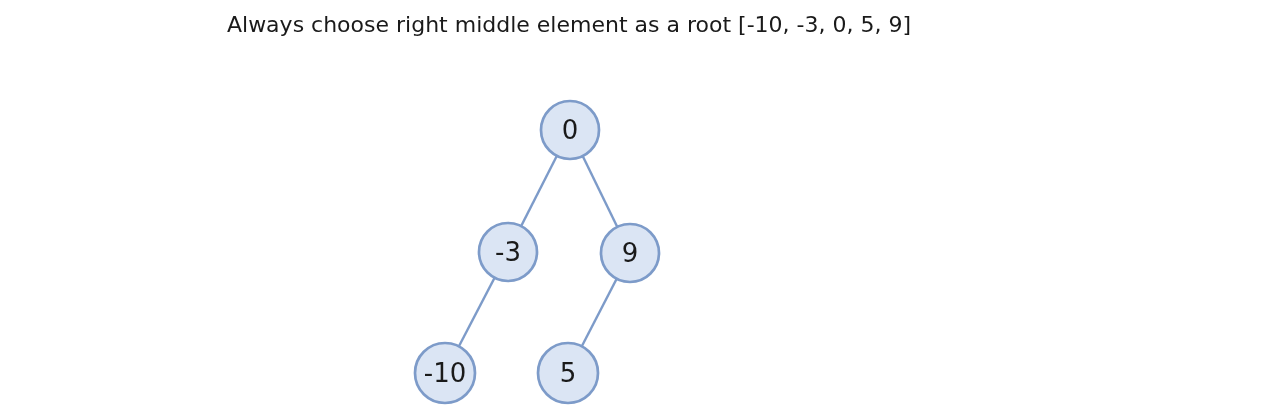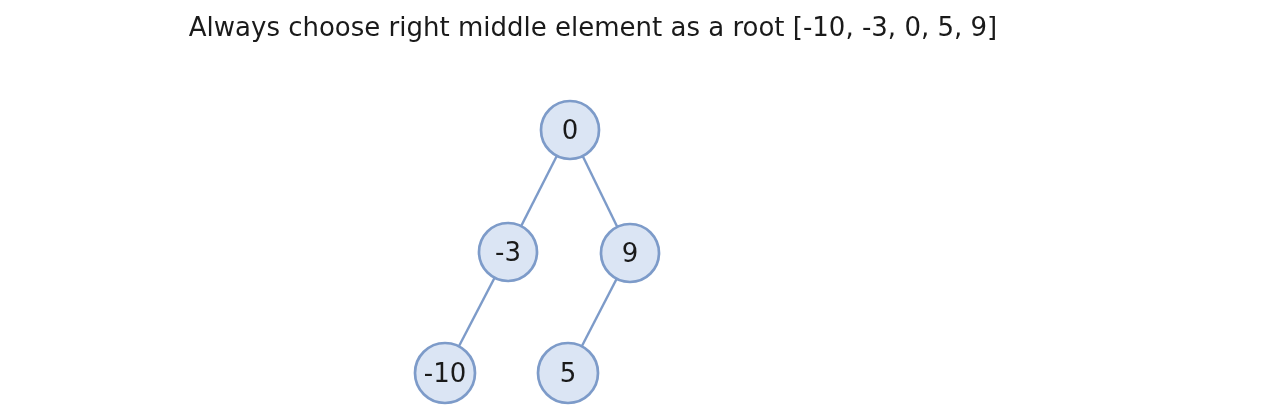--- a/index.html
+++ b/index.html
@@ -7,24 +7,24 @@
   .canvas {
     position: relative;
     width: 1280px;
     height: 419px;
     background: #ffffff;
     overflow: hidden;
   }
   .title {
     position: absolute;
     top: 12px;
-    left: 593px;
+    left: 569px;
     transform: translateX(-50%);
     white-space: nowrap;
-    font-size: 26px;
+    font-size: 22px;
     font-weight: 500;
     color: #1a1a1a;
   }
   .tree-svg {
     position: absolute;
     left: 0;
     top: 0;
   }
   .node-label {
     font-family: "DejaVu Sans", "Liberation Sans", sans-serif;

